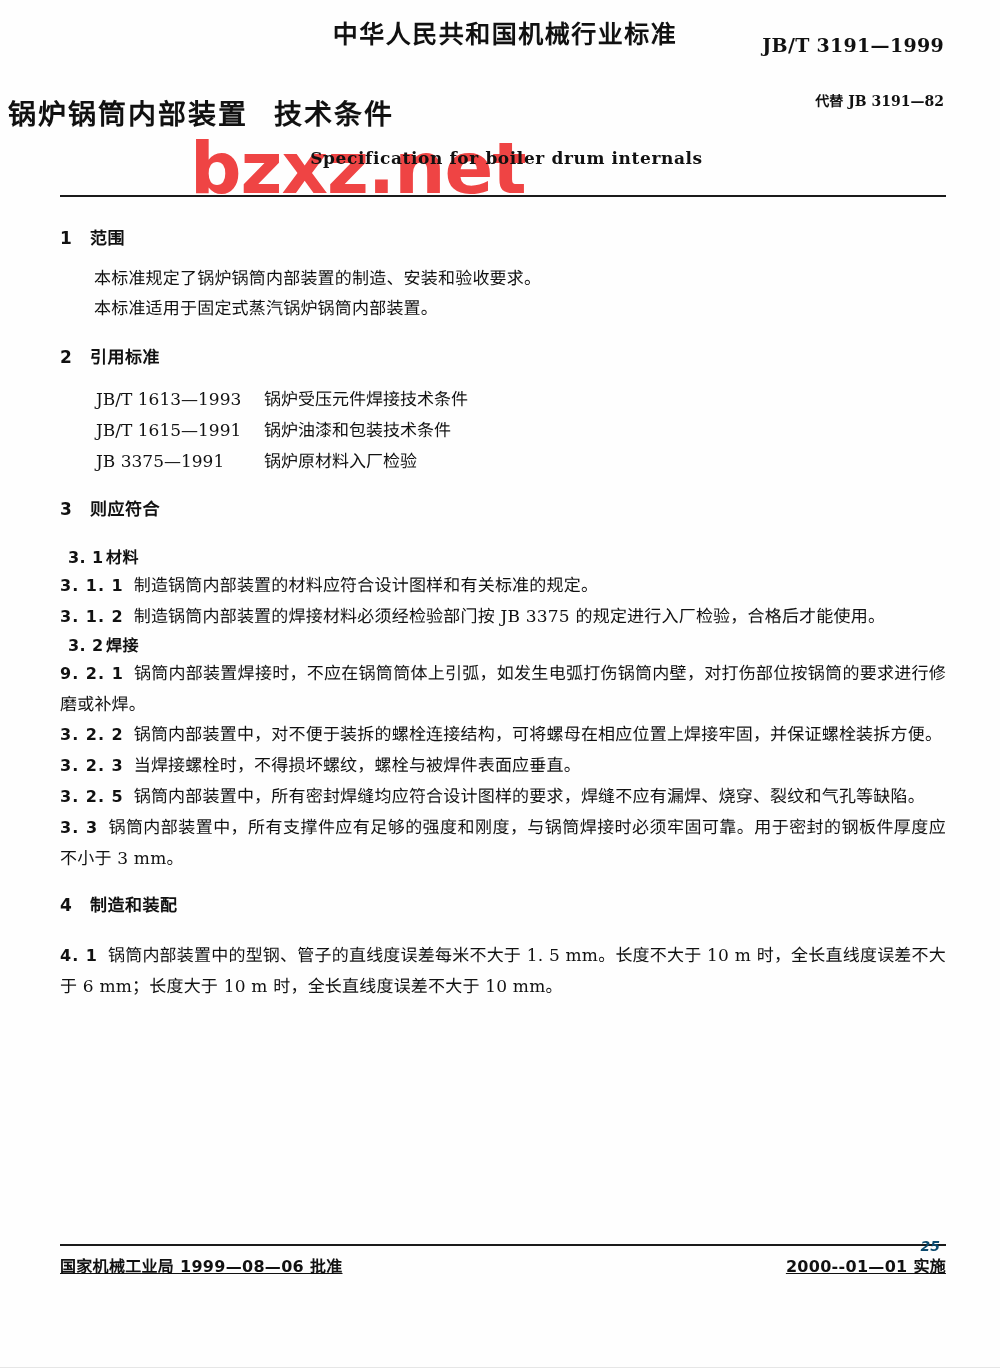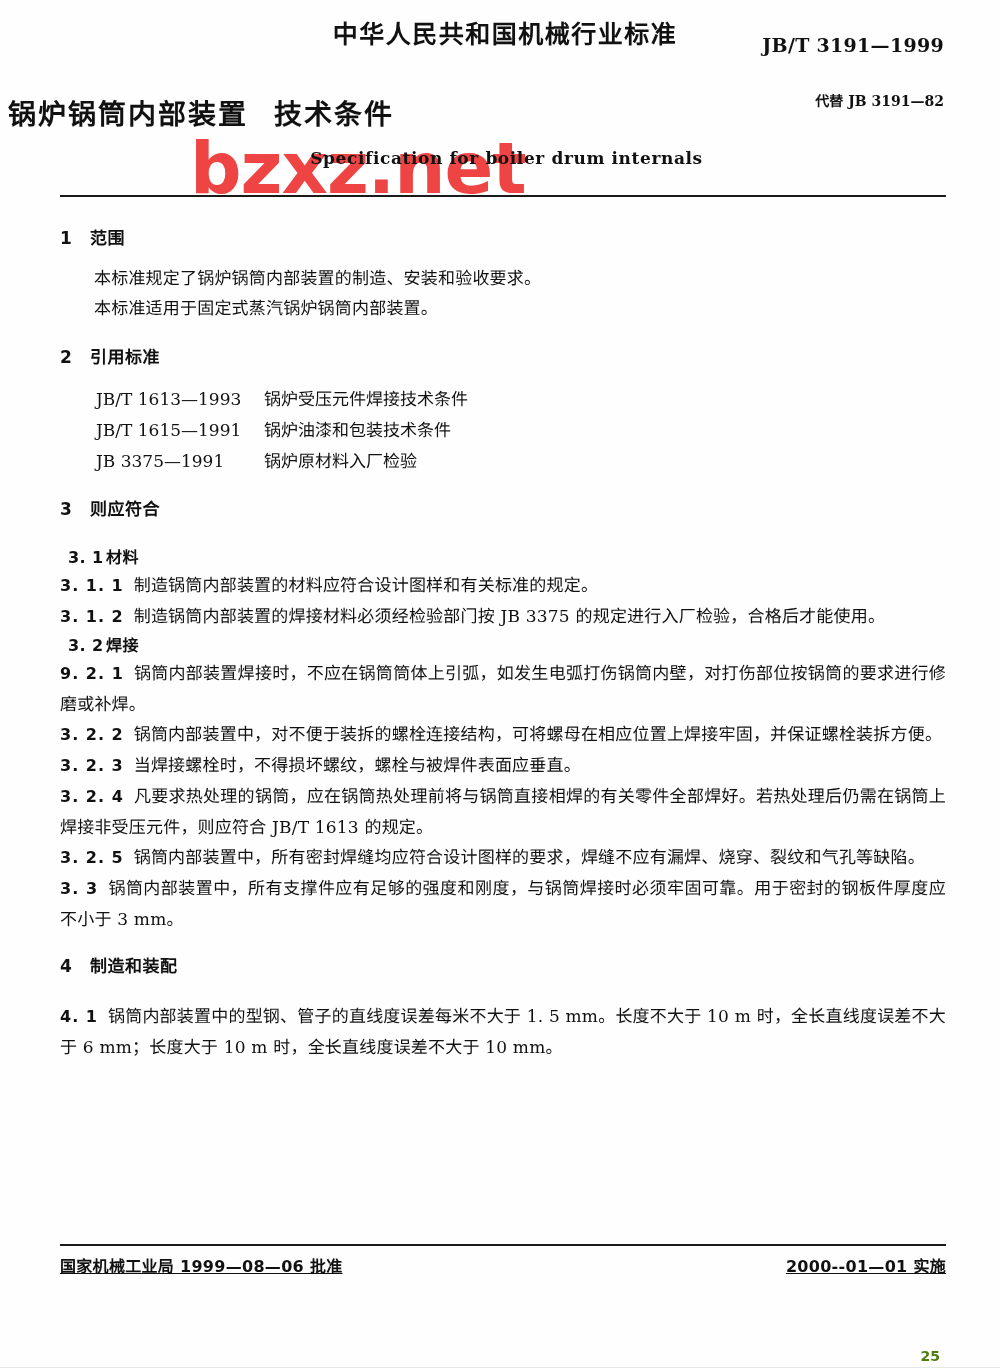--- a/index.html
+++ b/index.html
@@ -170,26 +170,27 @@
     font-weight: 700;
     font-size: 16px;
     display: flex;
     justify-content: space-between;
     align-items: baseline;
   }
   .footer span { white-space: nowrap; letter-spacing: 0.3px; text-decoration: underline; }
   .pageno {
     position: absolute;
     right: 60px;
-    top: 1348px;
+    top: 1238px;
     z-index: 3;
     font-family: "DejaVu Sans", "Liberation Sans", sans-serif;
     font-size: 14px;
     font-weight: 600;
-    color: #4d7c0f;
+    color: #0c4a6e;
+    font-style: italic;
   }
 </style>
 </head>
 <body>
 
 <div class="page">
 
   <div class="watermark">bzxz.net</div>
 
   <div class="header">
@@ -221,21 +222,20 @@
     <div class="sp-md"></div>
 
     <div class="h2"><span class="num">3. 1</span><span>材料</span></div>
     <p class="para clause"><span class="cnum">3. 1. 1</span><span>制造锅筒内部装置的材料应符合设计图样和有关标准的规定。</span></p>
     <p class="para clause"><span class="cnum">3. 1. 2</span><span>制造锅筒内部装置的焊接材料必须经检验部门按 JB 3375 的规定进行入厂检验，合格后才能使用。</span></p>
 
     <div class="h2"><span class="num">3. 2</span><span>焊接</span></div>
     <p class="para clause"><span class="cnum">9. 2. 1</span><span>锅筒内部装置焊接时，不应在锅筒筒体上引弧，如发生电弧打伤锅筒内壁，对打伤部位按锅筒的要求进行修磨或补焊。</span></p>
     <p class="para clause"><span class="cnum">3. 2. 2</span><span>锅筒内部装置中，对不便于装拆的螺栓连接结构，可将螺母在相应位置上焊接牢固，并保证螺栓装拆方便。</span></p>
     <p class="para clause"><span class="cnum">3. 2. 3</span><span>当焊接螺栓时，不得损坏螺纹，螺栓与被焊件表面应垂直。</span></p>
-    <p class="para clause"><span class="cnum">3. 2. 4</span><span>凡要求热处理的锅筒，应在锅筒热处理前将与锅筒直接相焊的有关零件全部焊好。若热处理后仍需在锅筒上焊接非受压元件，则应符合 JB/T 1613 的规定。</span></p>
     <p class="para clause"><span class="cnum">3. 2. 5</span><span>锅筒内部装置中，所有密封焊缝均应符合设计图样的要求，焊缝不应有漏焊、烧穿、裂纹和气孔等缺陷。</span></p>
     <p class="para clause"><span class="cnum">3. 3</span><span>锅筒内部装置中，所有支撑件应有足够的强度和刚度，与锅筒焊接时必须牢固可靠。用于密封的钢板件厚度应不小于 3 mm。</span></p>
 
     <div class="sp-md"></div>
 
     <div class="h1"><span class="num">4</span><span>制造和装配</span></div>
     <div class="sp-md"></div>
     <p class="para clause"><span class="cnum">4. 1</span><span>锅筒内部装置中的型钢、管子的直线度误差每米不大于 1. 5 mm。长度不大于 10 m 时，全长直线度误差不大于 6 mm；长度大于 10 m 时，全长直线度误差不大于 10 mm。</span></p>
 
   </div>

